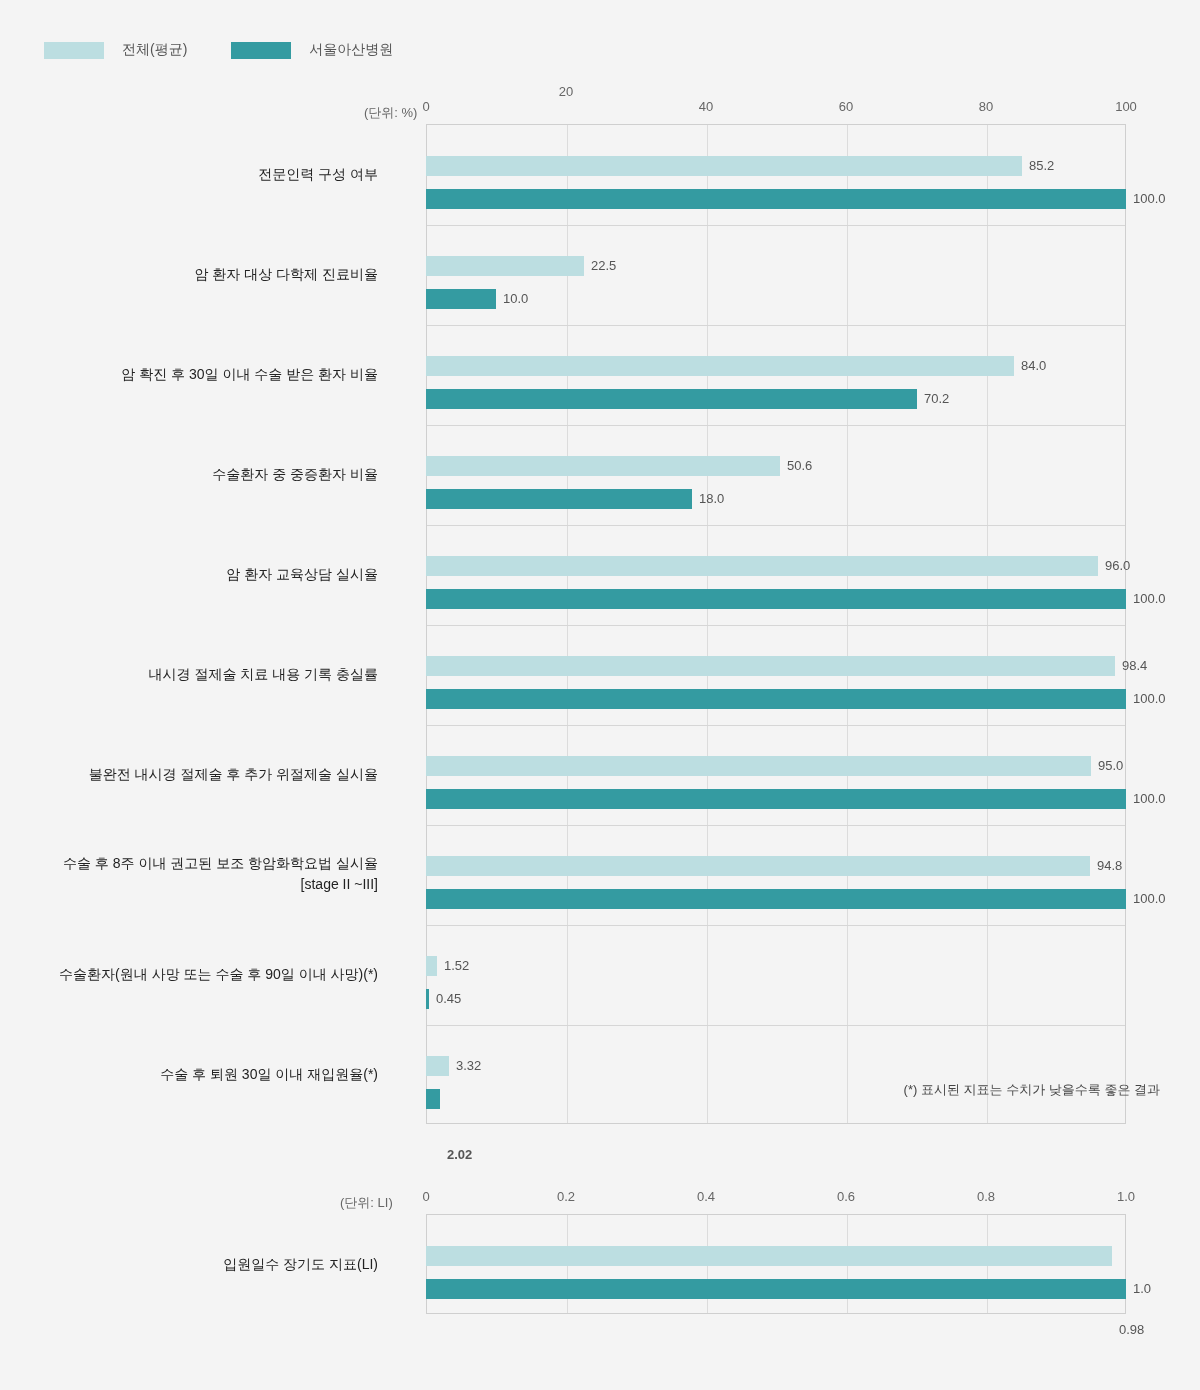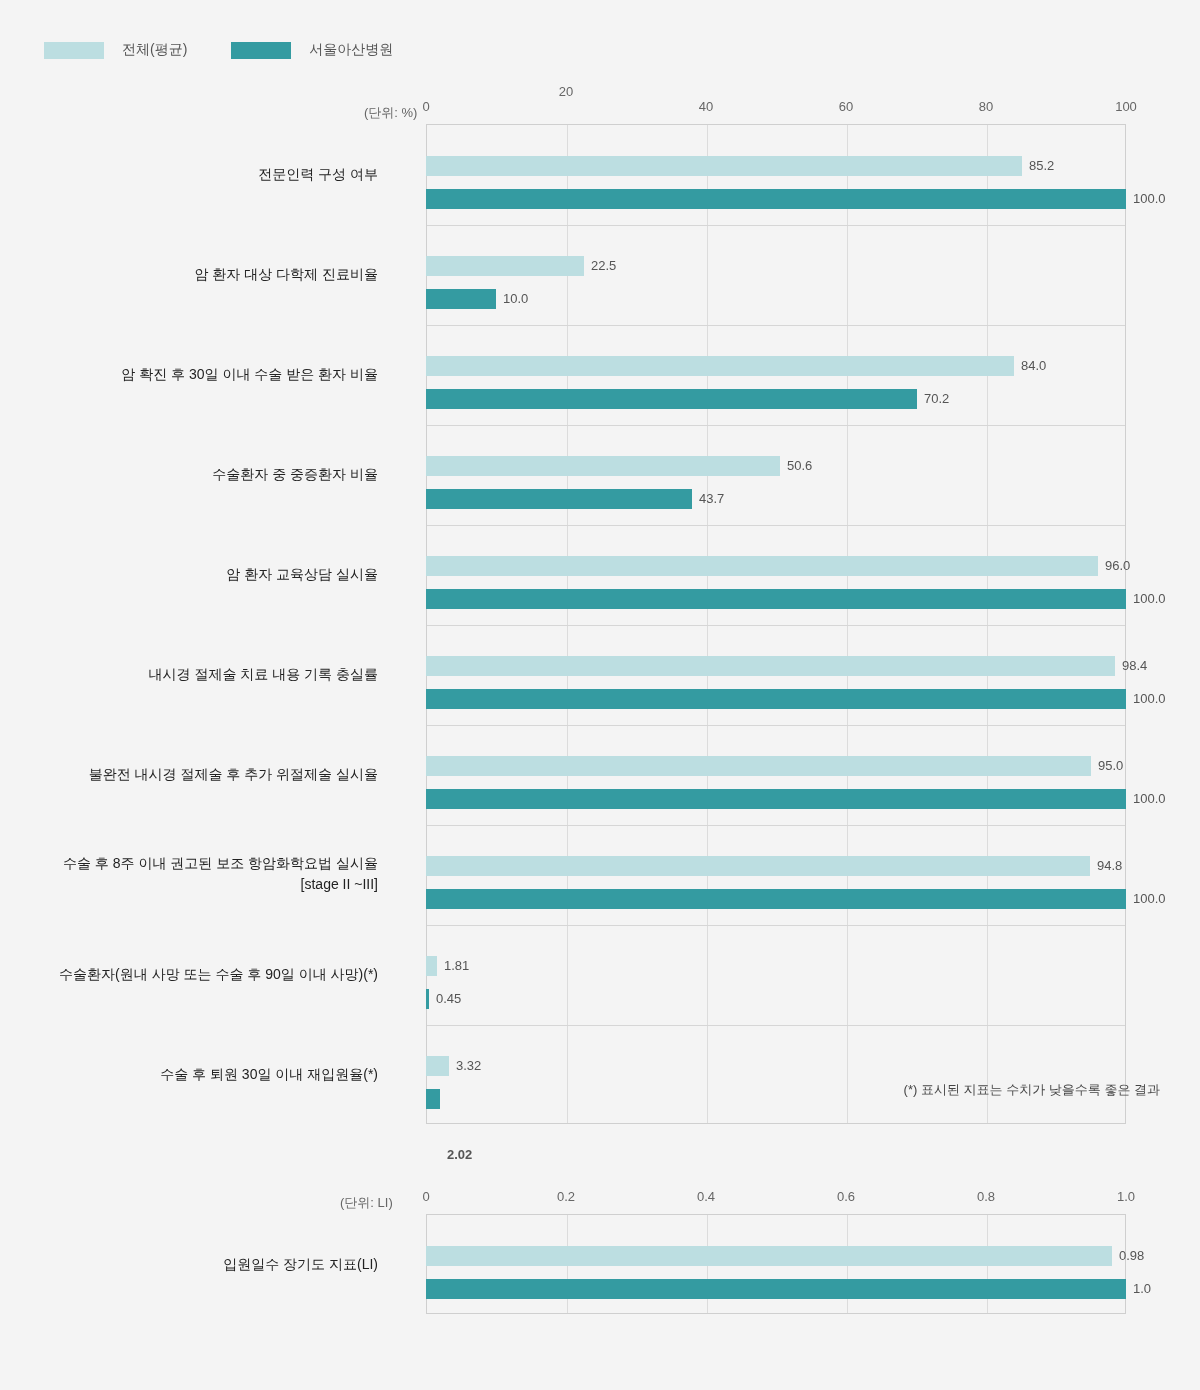--- a/index.html
+++ b/index.html
@@ -175,39 +175,39 @@
       <div class="bar-value" style="left: 591px; top: 256px;">22.5</div>
       <div class="bar dark" style="left: 426px; top: 289px; width: 70px; background: rgb(52, 155, 161);"></div>
       <div class="bar-value" style="left: 503px; top: 289px;">10.0</div>
       <div class="bar light" style="left: 426px; top: 356px; width: 588px; background: rgb(188, 222, 225);"></div>
       <div class="bar-value" style="left: 1021px; top: 356px; text-align: right;">84.0</div>
       <div class="bar dark" style="left: 426px; top: 389px; width: 491px; background: rgb(52, 155, 161);"></div>
       <div class="bar-value" style="left: 924px; top: 389px;">70.2</div>
       <div class="bar light" style="left: 426px; top: 456px; width: 354px; background: rgb(188, 222, 225);"></div>
       <div class="bar-value" style="left: 787px; top: 456px;">50.6</div>
       <div class="bar dark" style="left: 426px; top: 489px; width: 266px; background: rgb(52, 155, 161);"></div>
-      <div class="bar-value" style="left: 699px; top: 489px;">43.7</div>
+      <div class="bar-value" style="left: 699px; top: 489px;">18.0</div>
       <div class="bar light" style="left: 426px; top: 556px; width: 672px; background: rgb(188, 222, 225);"></div>
       <div class="bar-value" style="left: 1105px; top: 556px;">96.0</div>
       <div class="bar dark" style="left: 426px; top: 589px; width: 700px; background: rgb(52, 155, 161);"></div>
       <div class="bar-value" style="left: 1133px; top: 589px;">100.0</div>
       <div class="bar light" style="left: 426px; top: 656px; width: 689px; background: rgb(188, 222, 225);"></div>
       <div class="bar-value" style="left: 1122px; top: 656px;">98.4</div>
       <div class="bar dark" style="left: 426px; top: 689px; width: 700px; background: rgb(52, 155, 161);"></div>
       <div class="bar-value" style="left: 1133px; top: 689px;">100.0</div>
       <div class="bar light" style="left: 426px; top: 756px; width: 665px; background: rgb(188, 222, 225);"></div>
       <div class="bar-value" style="left: 1098px; top: 756px;">95.0</div>
       <div class="bar dark" style="left: 426px; top: 789px; width: 700px; background: rgb(52, 155, 161);"></div>
       <div class="bar-value" style="left: 1133px; top: 789px;">100.0</div>
       <div class="bar light" style="left: 426px; top: 856px; width: 664px; background: rgb(188, 222, 225);"></div>
       <div class="bar-value" style="left: 1097px; top: 856px;">94.8</div>
       <div class="bar dark" style="left: 426px; top: 889px; width: 700px; background: rgb(52, 155, 161);"></div>
       <div class="bar-value" style="left: 1133px; top: 889px;">100.0</div>
       <div class="bar light" style="left: 426px; top: 956px; width: 11px; background: rgb(188, 222, 225);"></div>
-      <div class="bar-value" style="left: 444px; top: 956px;">1.81</div>
+      <div class="bar-value" style="left: 444px; top: 956px;">1.52</div>
       <div class="bar dark" style="left: 426px; top: 989px; width: 3px; background: rgb(52, 155, 161);"></div>
       <div class="bar-value" style="left: 436px; top: 989px;">0.45</div>
       <div class="bar light" style="left: 426px; top: 1056px; width: 23px; background: rgb(188, 222, 225);"></div>
       <div class="bar-value" style="left: 456px; top: 1056px;">3.32</div>
       <div class="bar dark" style="left: 426px; top: 1089px; width: 14px; background: rgb(52, 155, 161);"></div>
       <div class="bar-value" style="left: 447px; top: 1145px; font-weight: bold;">2.02</div>
     </div>
 </div>
 
 <div class="footnote" style="left:0; top:1081px; width:1160px; text-align:right;">(*) 표시된 지표는 수치가 낮을수록 좋은 결과</div>
@@ -226,17 +226,17 @@
       <div class="gridline-v" style="left: 140px;"></div>
       <div class="gridline-v" style="left: 280px;"></div>
       <div class="gridline-v" style="left: 420px;"></div>
       <div class="gridline-v" style="left: 560px;"></div>
     </div>
   <div id="chart2-cats">
       <div class="cat-label" style="width: 402px; left: 0px; padding-right: 24px; box-sizing: border-box; top: 1242px; height: 44px; display: flex; align-items: center; justify-content: flex-end;">입원일수 장기도 지표(LI)</div>
     </div>
   <div id="chart2-bars">
       <div class="bar light" style="left: 426px; top: 1246px; width: 686px; background: rgb(188, 222, 225);"></div>
-      <div class="bar-value" style="left: 1119px; top: 1246px;">0.98</div>
+      <div class="bar-value" style="left: 1119px; top: 1320px;">0.98</div>
       <div class="bar dark" style="left: 426px; top: 1279px; width: 700px; background: rgb(52, 155, 161);"></div>
       <div class="bar-value" style="left: 1133px; top: 1279px;">1.0</div>
     </div>
 </div>
 
 </body></html>

